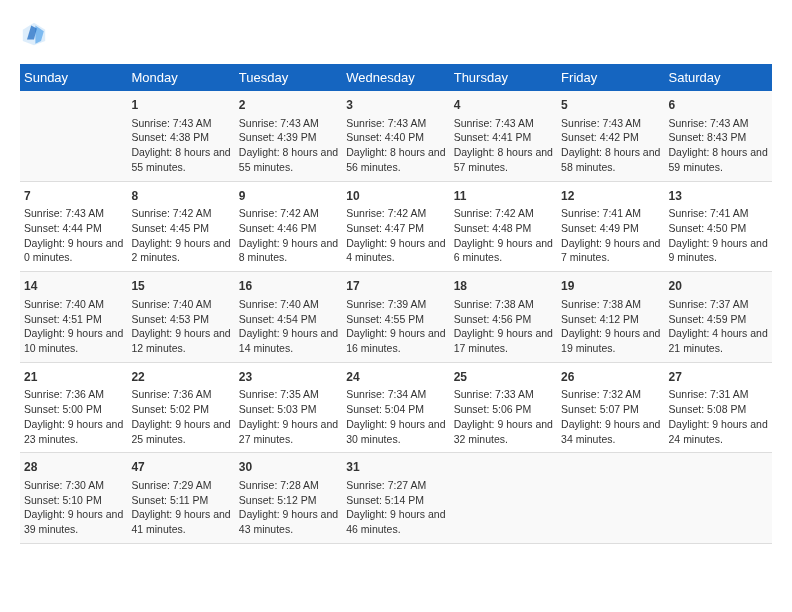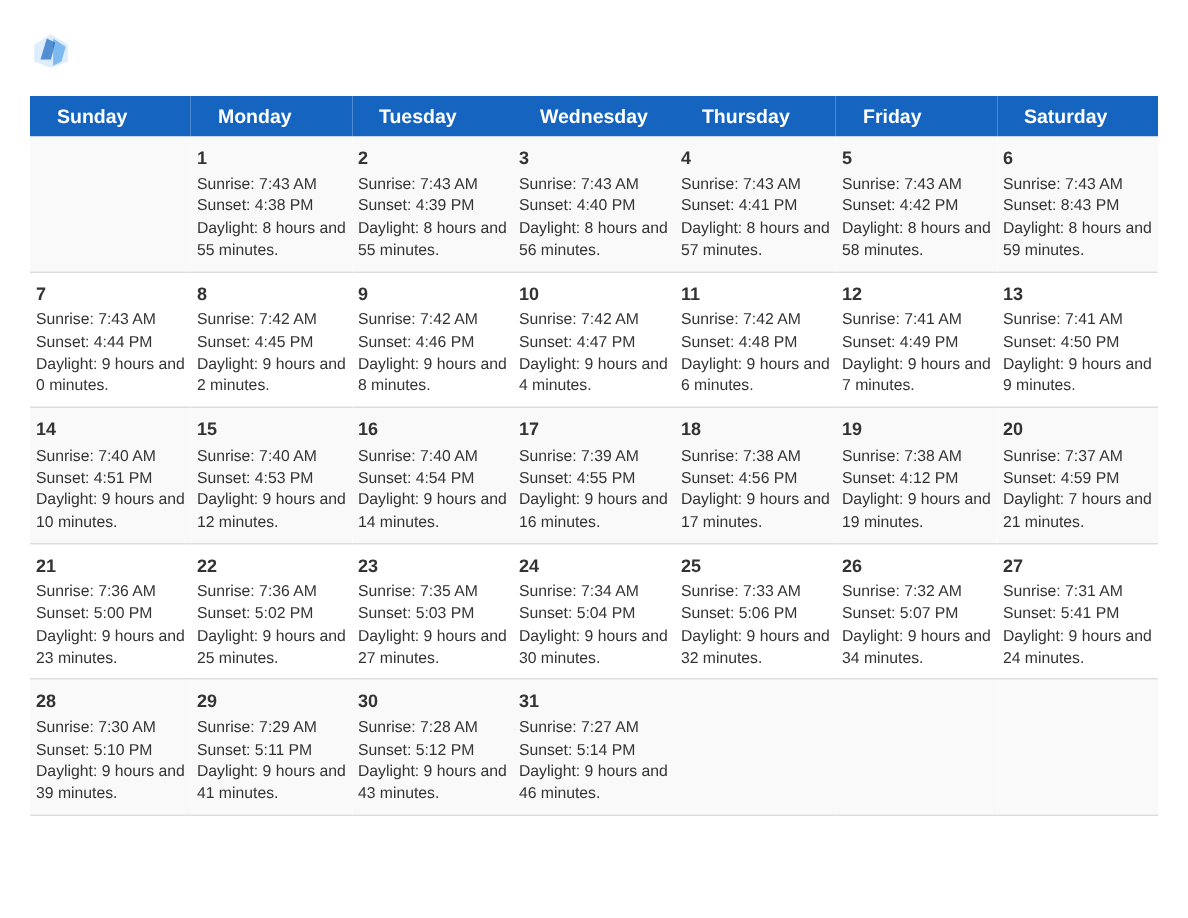--- a/index.html
+++ b/index.html
@@ -39,24 +39,24 @@
       color: #555;
     }
     table {
       width: 100%;
       border-collapse: collapse;
       font-size: 11px;
     }
     thead tr th {
       background-color: #1565c0;
       color: #fff;
-      padding: 6px 18px;
+      padding: 6px 4px;
       text-align: left;
       font-size: 13px;
-      font-weight: bold;
+      font-weight: normal;
     }
     tbody tr {
       border-bottom: 1px solid #ddd;
     }
     tbody tr:nth-child(odd) {
       background-color: #f9f9f9;
     }
     tbody tr:nth-child(even) {
       background-color: #fff;
     }
@@ -126,34 +126,34 @@
         <td><span class="day-num">12</span><span>Sunrise: 7:41 AM</span><br><span>Sunset: 4:49 PM</span><br><span>Daylight: 9 hours and 7 minutes.</span><br></td>
         <td><span class="day-num">13</span><span>Sunrise: 7:41 AM</span><br><span>Sunset: 4:50 PM</span><br><span>Daylight: 9 hours and 9 minutes.</span><br></td>
       </tr>
       <tr>
         <td><span class="day-num">14</span><span>Sunrise: 7:40 AM</span><br><span>Sunset: 4:51 PM</span><br><span>Daylight: 9 hours and 10 minutes.</span><br></td>
         <td><span class="day-num">15</span><span>Sunrise: 7:40 AM</span><br><span>Sunset: 4:53 PM</span><br><span>Daylight: 9 hours and 12 minutes.</span><br></td>
         <td><span class="day-num">16</span><span>Sunrise: 7:40 AM</span><br><span>Sunset: 4:54 PM</span><br><span>Daylight: 9 hours and 14 minutes.</span><br></td>
         <td><span class="day-num">17</span><span>Sunrise: 7:39 AM</span><br><span>Sunset: 4:55 PM</span><br><span>Daylight: 9 hours and 16 minutes.</span><br></td>
         <td><span class="day-num">18</span><span>Sunrise: 7:38 AM</span><br><span>Sunset: 4:56 PM</span><br><span>Daylight: 9 hours and 17 minutes.</span><br></td>
         <td><span class="day-num">19</span><span>Sunrise: 7:38 AM</span><br><span>Sunset: 4:12 PM</span><br><span>Daylight: 9 hours and 19 minutes.</span><br></td>
-        <td><span class="day-num">20</span><span>Sunrise: 7:37 AM</span><br><span>Sunset: 4:59 PM</span><br><span>Daylight: 7 hours and 21 minutes.</span><br></td>
+        <td><span class="day-num">20</span><span>Sunrise: 7:37 AM</span><br><span>Sunset: 4:59 PM</span><br><span>Daylight: 4 hours and 21 minutes.</span><br></td>
       </tr>
       <tr>
         <td><span class="day-num">21</span><span>Sunrise: 7:36 AM</span><br><span>Sunset: 5:00 PM</span><br><span>Daylight: 9 hours and 23 minutes.</span><br></td>
         <td><span class="day-num">22</span><span>Sunrise: 7:36 AM</span><br><span>Sunset: 5:02 PM</span><br><span>Daylight: 9 hours and 25 minutes.</span><br></td>
         <td><span class="day-num">23</span><span>Sunrise: 7:35 AM</span><br><span>Sunset: 5:03 PM</span><br><span>Daylight: 9 hours and 27 minutes.</span><br></td>
         <td><span class="day-num">24</span><span>Sunrise: 7:34 AM</span><br><span>Sunset: 5:04 PM</span><br><span>Daylight: 9 hours and 30 minutes.</span><br></td>
         <td><span class="day-num">25</span><span>Sunrise: 7:33 AM</span><br><span>Sunset: 5:06 PM</span><br><span>Daylight: 9 hours and 32 minutes.</span><br></td>
         <td><span class="day-num">26</span><span>Sunrise: 7:32 AM</span><br><span>Sunset: 5:07 PM</span><br><span>Daylight: 9 hours and 34 minutes.</span><br></td>
-        <td><span class="day-num">27</span><span>Sunrise: 7:31 AM</span><br><span>Sunset: 5:41 PM</span><br><span>Daylight: 9 hours and 24 minutes.</span><br></td>
+        <td><span class="day-num">27</span><span>Sunrise: 7:31 AM</span><br><span>Sunset: 5:08 PM</span><br><span>Daylight: 9 hours and 24 minutes.</span><br></td>
       </tr>
       <tr>
         <td><span class="day-num">28</span><span>Sunrise: 7:30 AM</span><br><span>Sunset: 5:10 PM</span><br><span>Daylight: 9 hours and 39 minutes.</span><br></td>
-        <td><span class="day-num">29</span><span>Sunrise: 7:29 AM</span><br><span>Sunset: 5:11 PM</span><br><span>Daylight: 9 hours and 41 minutes.</span><br></td>
+        <td><span class="day-num">47</span><span>Sunrise: 7:29 AM</span><br><span>Sunset: 5:11 PM</span><br><span>Daylight: 9 hours and 41 minutes.</span><br></td>
         <td><span class="day-num">30</span><span>Sunrise: 7:28 AM</span><br><span>Sunset: 5:12 PM</span><br><span>Daylight: 9 hours and 43 minutes.</span><br></td>
         <td><span class="day-num">31</span><span>Sunrise: 7:27 AM</span><br><span>Sunset: 5:14 PM</span><br><span>Daylight: 9 hours and 46 minutes.</span><br></td>
         <td></td>
         <td></td>
         <td></td>
       </tr>
     </tbody>
 </table>
 
 </body></html>

